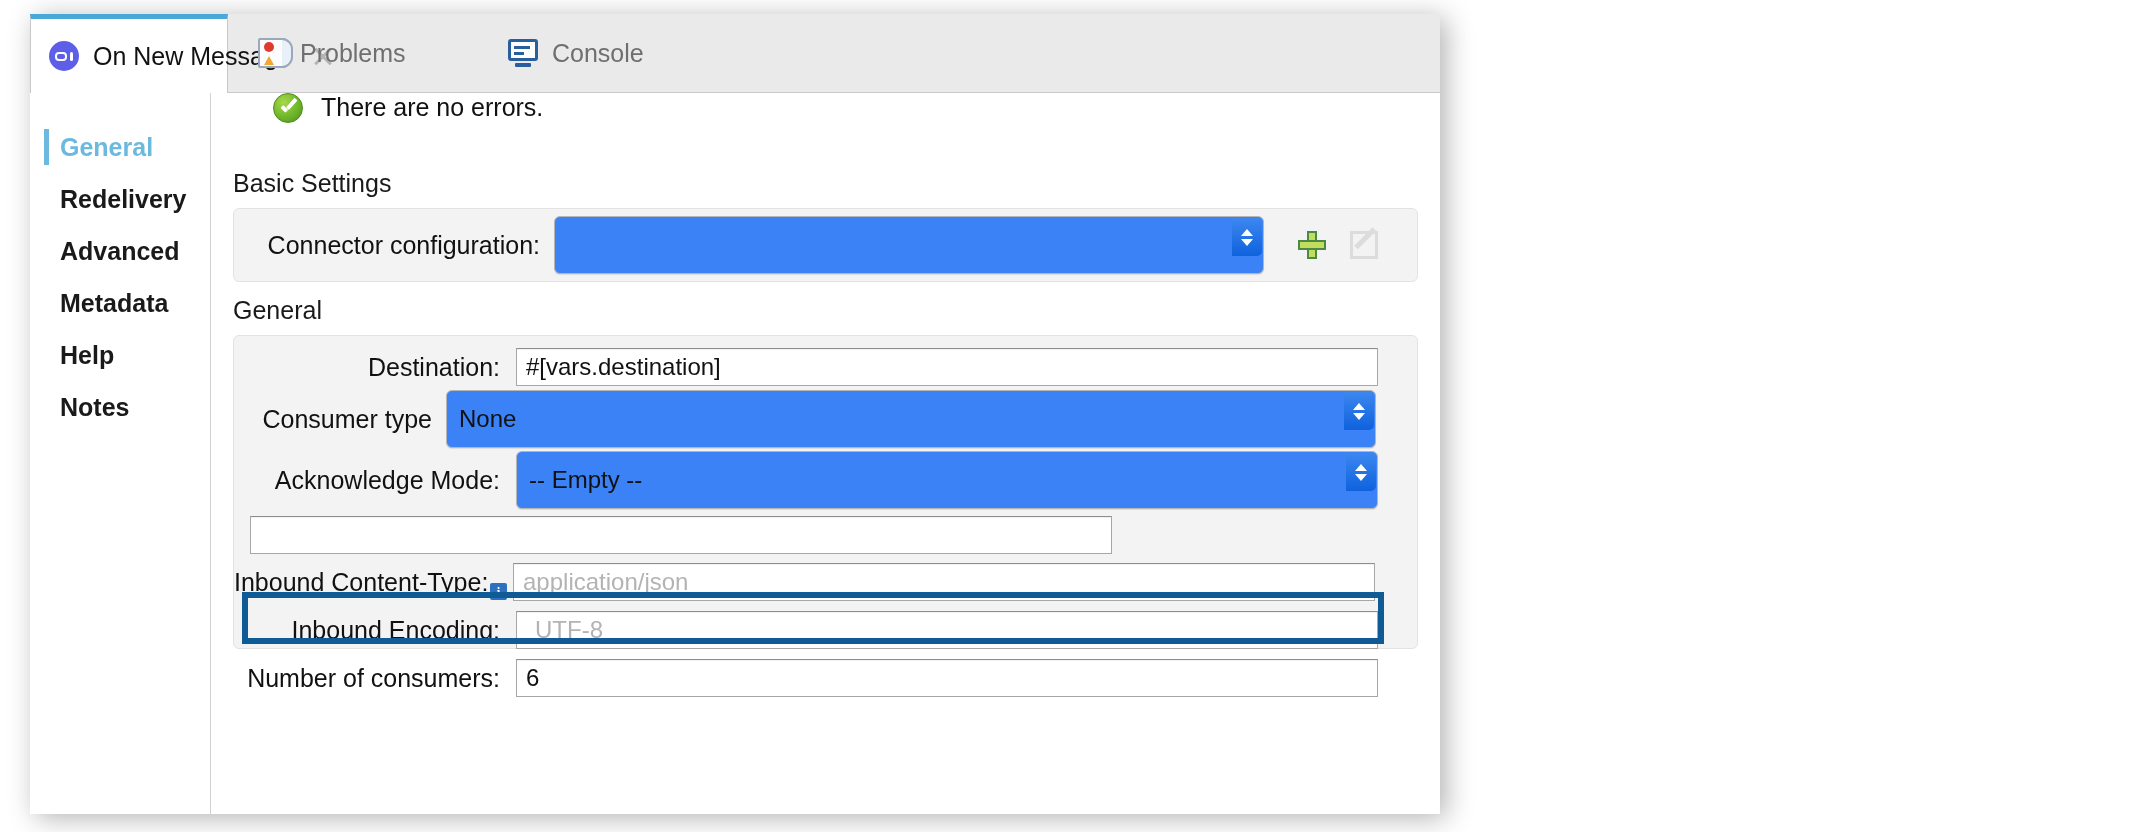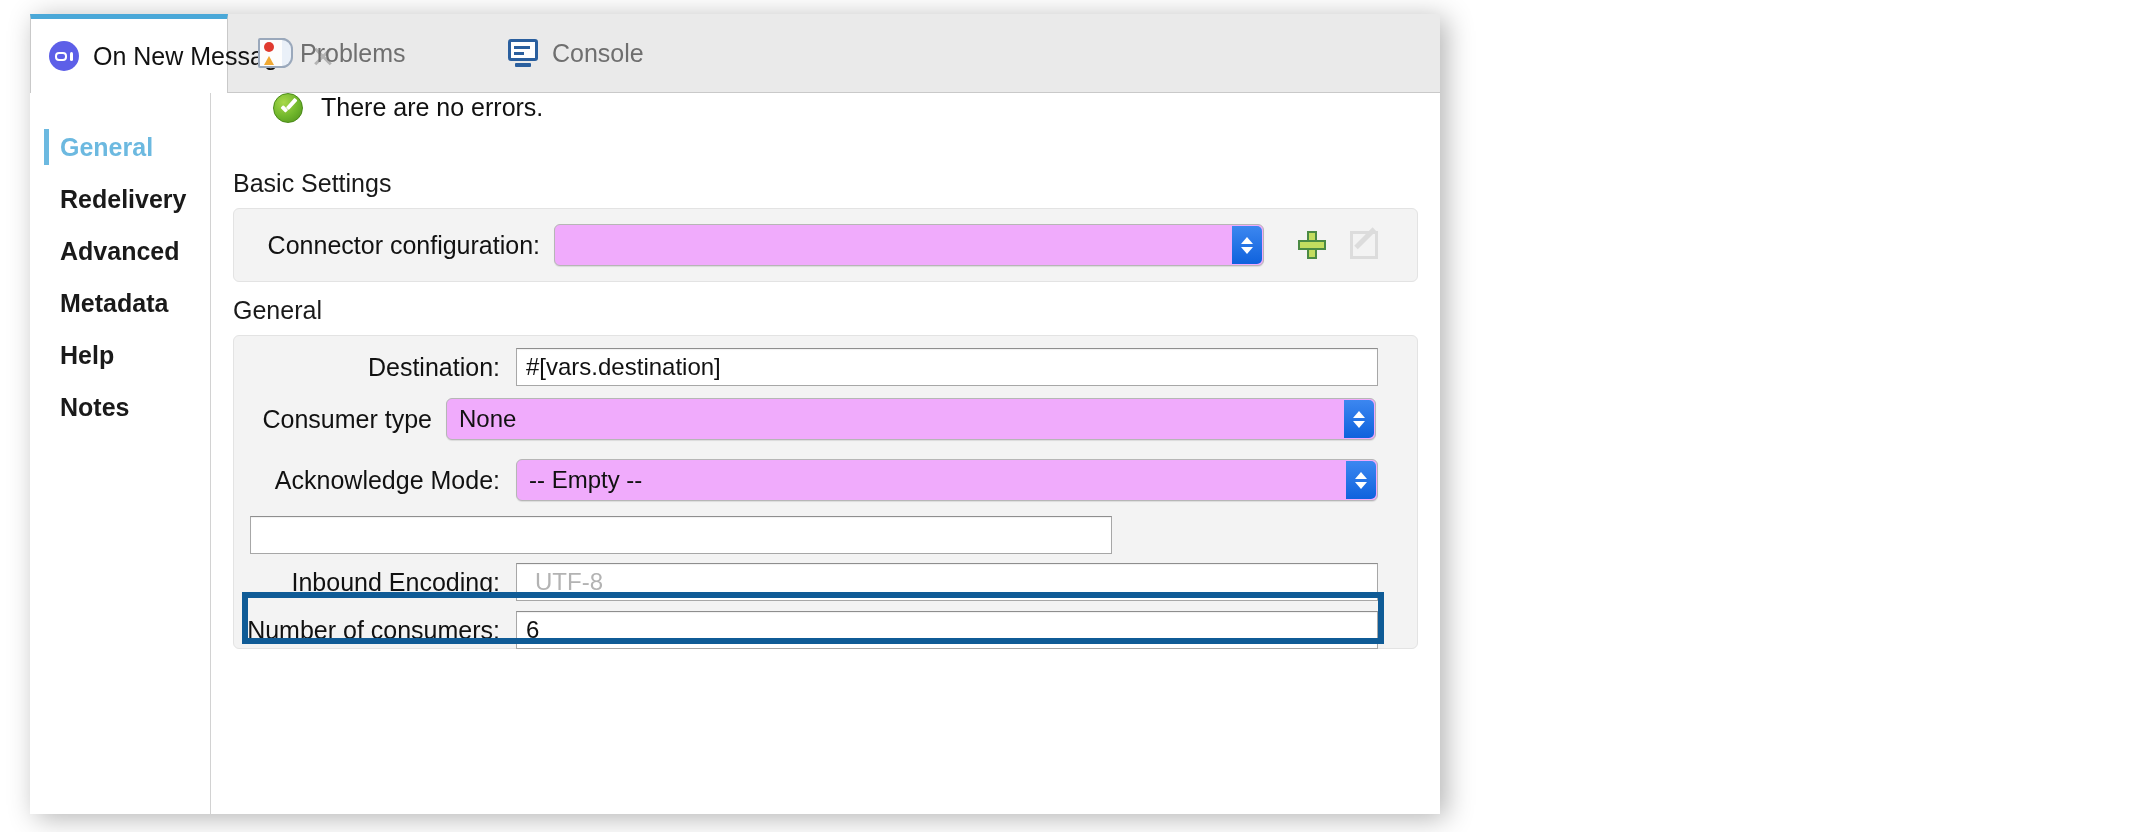--- a/index.html
+++ b/index.html
@@ -297,22 +297,22 @@
     align-items: center;
     padding-left: 9px;
     font-size: 24px;
     color: #111111;
     box-shadow: inset 0 1px 1px rgba(0,0,0,0.06);
   }
   .ti.ph { color: #b3b3b3; }
 
   
   .combo {
-    height: 42px;
-    background: #f0abfc;
+    height: 58px;
+    background: #3b82f6;
     border: 1px solid #b6b6b6;
     border-radius: 6px;
     box-sizing: border-box;
     display: flex;
     align-items: center;
     padding-left: 12px;
     font-size: 24px;
     color: #111111;
     position: relative;
     box-shadow: 0 1px 1px rgba(0,0,0,0.10);
@@ -505,20 +505,25 @@
               <span class="chev up"></span>
                 <span class="chev down"></span>
             </span>
           </div>
         </div>
 
         <div class="form-row" style="height:46px;">
           <div class="ti" style="width:862px; margin-left:16px;"></div>
         </div>
 
+        <div class="form-row" style="height:48px;">
+          <span class="f-label" style="width:250px;">Inbound Content-Type:</span>
+          <span class="icon-info" style="margin-left:6px; align-self:flex-end; margin-bottom:6px;">i</span>
+          <div class="ti ph" style="width:862px; margin-left:6px;">application/json</div>
+        </div>
 
         <div class="form-row" style="height:48px;">
           <span class="f-label" style="width:266px;">Inbound Encoding:</span>
           <div class="ti ph" style="width:862px; margin-left:16px;padding-left:18px;">UTF-8</div>
         </div>
 
         <div class="form-row" style="height:48px;">
           <span class="f-label" style="width:266px;">Number of consumers:</span>
           <div class="ti" style="width:862px; margin-left:16px;">6</div>
         </div>

